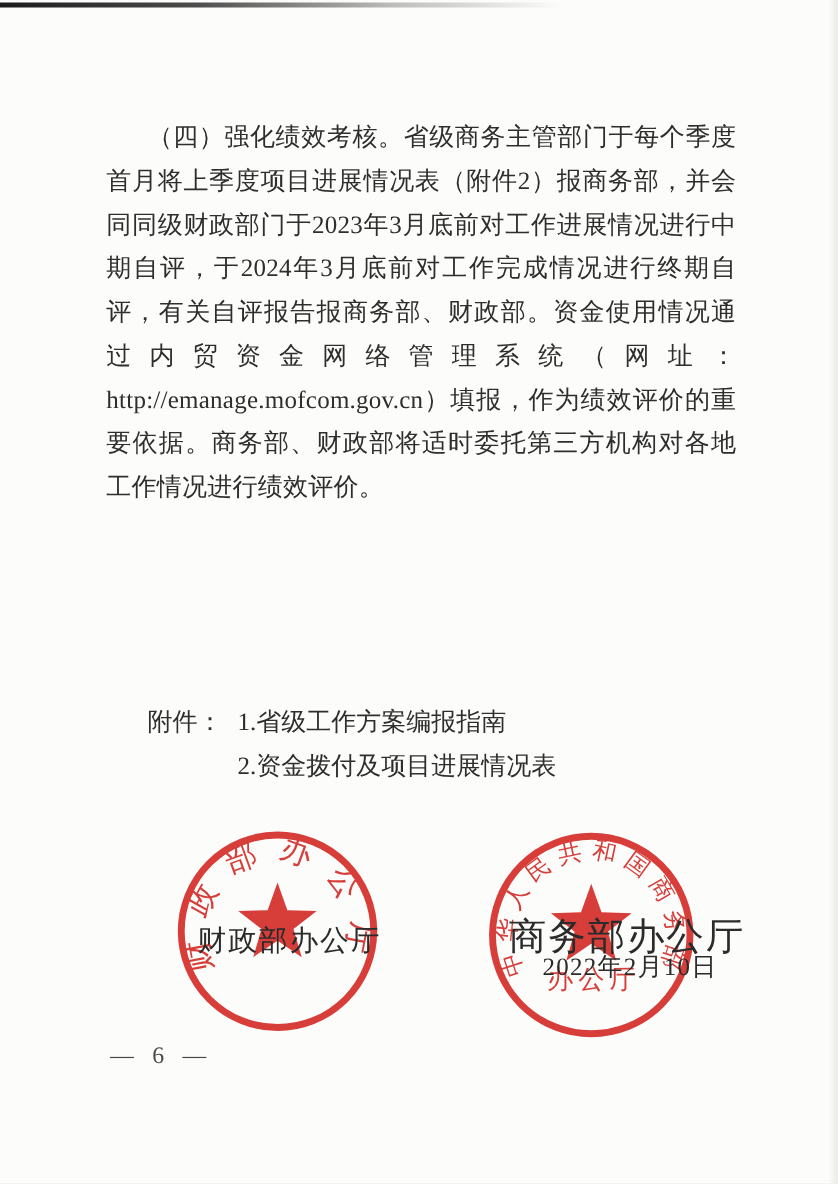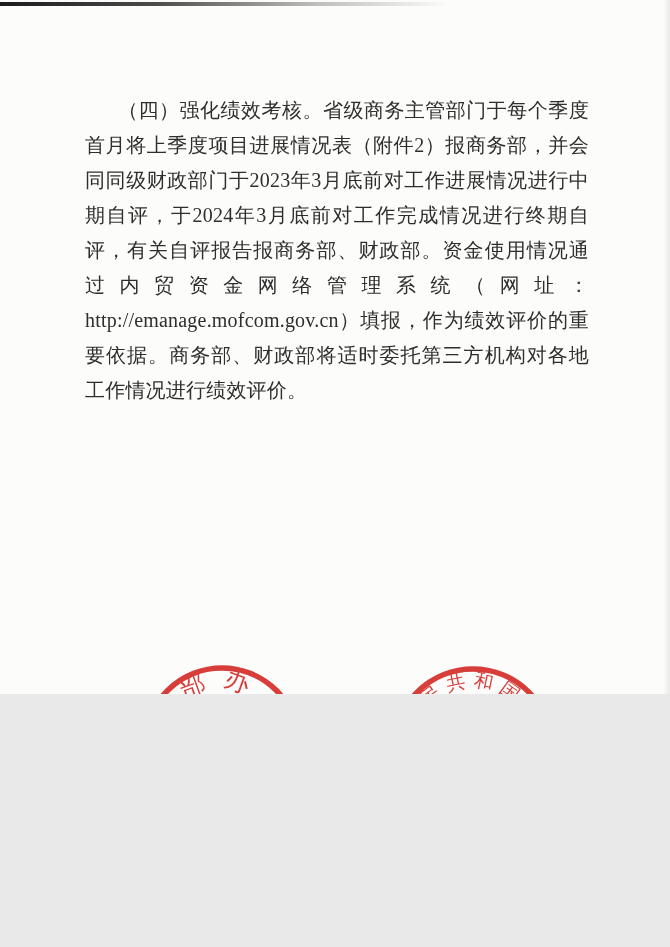--- a/index.html
+++ b/index.html
@@ -1,19 +1,19 @@
 <!DOCTYPE html>
 <html><head>
 <meta charset="utf-8">
 <style>
   html, body { margin: 0; padding: 0; background: #e9e9e9; }
   .page {
     position: relative;
     width: 670px;
-    height: 694px;
+    height: 947px;
     margin: 0 auto;
     background: #fcfcfb;
     overflow: hidden;
     font-family: "Liberation Serif", "DejaVu Serif", serif;
     color: #2e2e2e;
   }
   .scan-line {
     position: absolute;
     top: 2px; left: 0;
     width: 448px; height: 4px;
@@ -80,20 +80,26 @@
 
 <div class="page">
 
   <div class="scan-line"></div>
   <div class="edge-right"></div>
 
   <div class="content">
     <p>（四）强化绩效考核。省级商务主管部门于每个季度首月将上季度项目进展情况表（附件2）报商务部，并会同同级财政部门于2023年3月底前对工作进展情况进行中期自评，于2024年3月底前对工作完成情况进行终期自评，有关自评报告报商务部、财政部。资金使用情况通过内贸资金网络管理系统（网址：http://emanage.mofcom.gov.cn）填报，作为绩效评价的重要依据。商务部、财政部将适时委托第三方机构对各地工作情况进行绩效评价。</p>
   </div>
 
+  <div class="attachments">
+    <div>
+      <span class="att-label">附件：</span><span>1.省级工作方案编报指南</span>
+    </div>
+    <div class="att-item-2">2.资金拨付及项目进展情况表</div>
+  </div>
 
   <div class="seal seal-left">
     <svg viewBox="0 0 166 166">
       <defs>
         <path id="arcL" d="M 33.6 111.5 A 57 57 0 1 1 132.4 111.5" fill="none"></path>
       </defs>
       <circle cx="83" cy="83" r="77" fill="none" stroke="#d5302c" stroke-width="5.5"></circle>
       <polygon fill="#d5302c" points="83,44 90.9,66.1 114.4,66.8 95.8,81.2 102.4,103.7 83,90.5 63.6,103.7 70.2,81.2 51.6,66.8 75.1,66.1"></polygon>
       <text class="seal-ring-text" font-size="25" fill="#d5302c" text-anchor="middle">
         <textPath href="#arcL" startOffset="50%">财政部办公厅</textPath>

